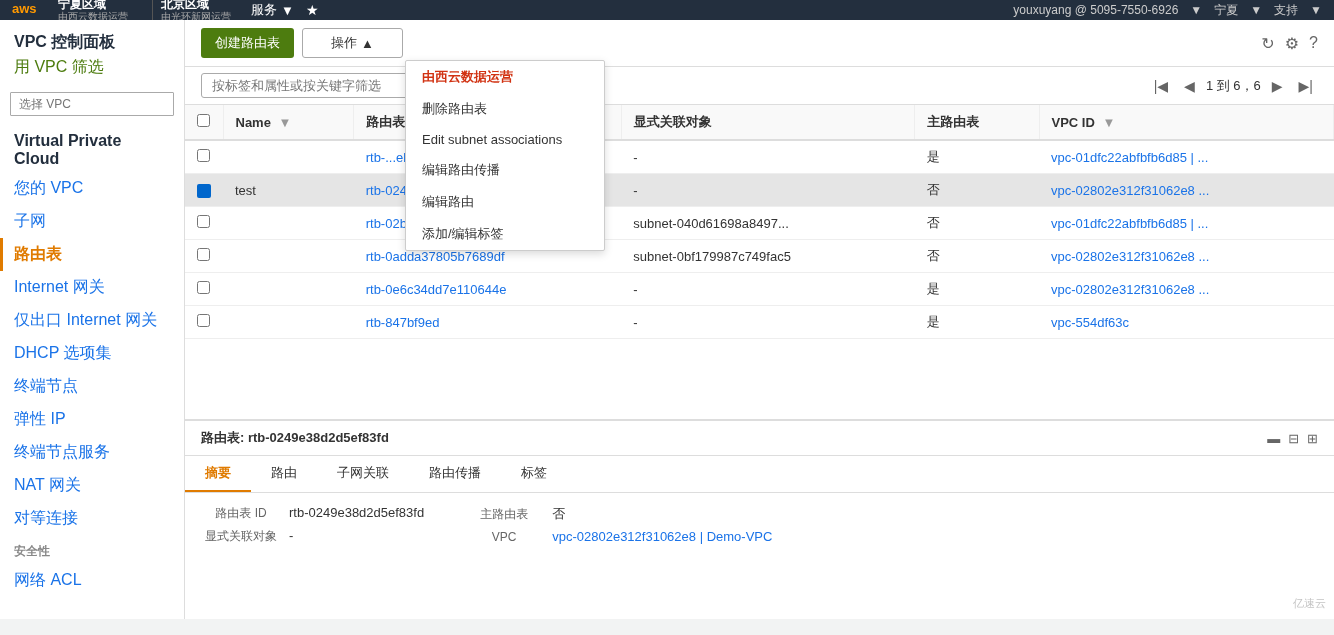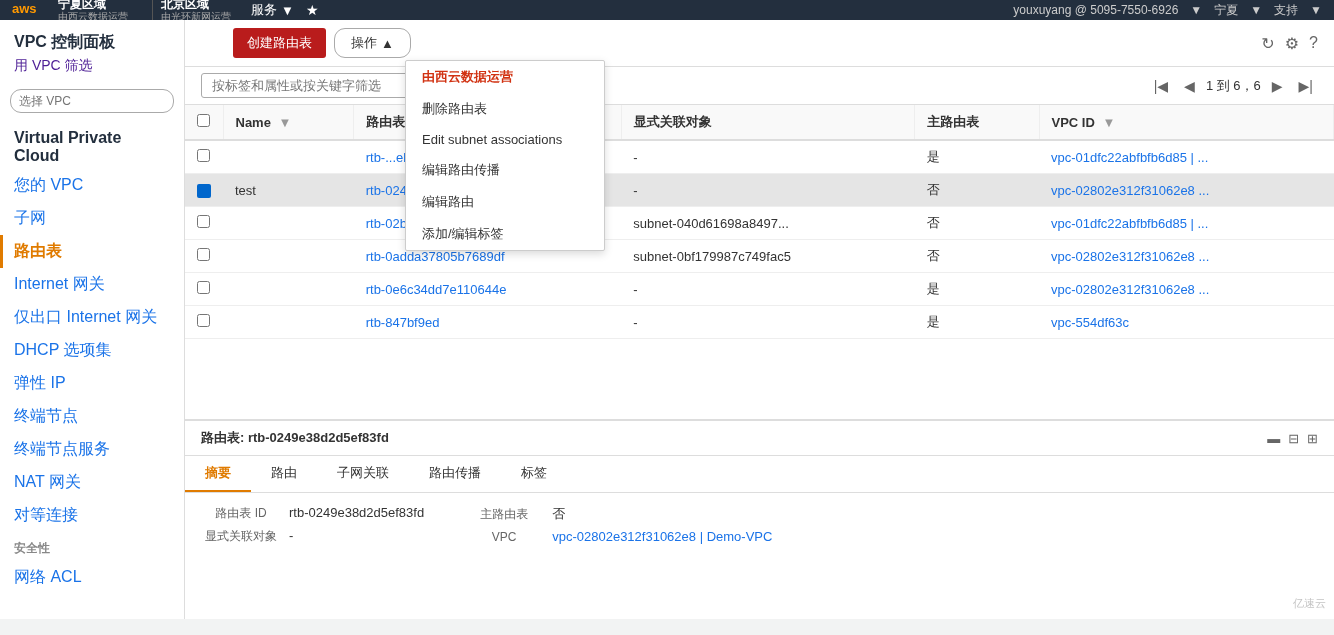--- a/index.html
+++ b/index.html
@@ -31,23 +31,23 @@
 
     
     .sidebar {
       width: 185px;
       background: #fff;
       border-right: 1px solid #ddd;
       overflow-y: auto;
       flex-shrink: 0;
     }
     .sidebar-title { padding: 12px 14px 4px; font-size: 16px; font-weight: bold; color: #232f3e; }
-    .sidebar-subtitle { padding: 0 14px 8px; font-size: 14px; color: #4c1d95; }
+    .sidebar-subtitle { padding: 0 14px 8px; font-size: 16px; color: #4d7c0f; }
     .vpc-filter { padding: 6px 10px; }
-    .vpc-filter input { width: 100%; border: 1px solid #aaa; border-radius: 11px; padding: 4px 8px; font-size: 12px; }
+    .vpc-filter input { width: 100%; border: 1px solid #aaa; border-radius: 1px; padding: 4px 8px; font-size: 12px; }
     .sidebar-section { padding: 10px 14px 4px; font-size: 16px; font-weight: bold; color: #232f3e; }
     .sidebar-item {
       padding: 6px 14px;
       cursor: pointer;
       color: #1a73e8;
       font-size: 16px;
     }
     .sidebar-item.active { color: #e07b00; border-left: 3px solid #e07b00; padding-left: 11px; font-weight: bold; }
     .sidebar-section-label { padding: 8px 14px 4px; font-size: 12px; color: #888; font-weight: bold; }
 
@@ -58,35 +58,34 @@
     .toolbar {
       background: #fff;
       border-bottom: 1px solid #ddd;
       padding: 8px 16px;
       display: flex;
       align-items: center;
       gap: 8px;
       position: relative;
     }
     .btn-primary {
-      background: #b91c1c;
+      background: #4d7c0f;
       color: #fff;
       border: none;
       padding: 6px 14px;
       border-radius: 3px;
       cursor: pointer;
       font-size: 13px;
-      margin-left: 32px;
     }
     .btn-secondary {
       background: #fff;
       color: #333;
       border: 1px solid #aaa;
-      padding: 5px 16px;
-      border-radius: 11px;
+      padding: 5px 28px;
+      border-radius: 3px;
       cursor: pointer;
       font-size: 13px;
       display: flex;
       align-items: center;
       gap: 4px;
       justify-content: flex-end;
     }
     .toolbar-right { margin-left: auto; display: flex; align-items: center; gap: 10px; }
     .toolbar-icon { cursor: pointer; color: #666; font-size: 16px; }
 
@@ -227,22 +226,22 @@
     <div class="vpc-filter">
       <input type="text" placeholder="选择 VPC" style="">
     </div>
     <div class="sidebar-section">Virtual Private Cloud</div>
     <div class="sidebar-item">您的 VPC</div>
     <div class="sidebar-item">子网</div>
     <div class="sidebar-item active">路由表</div>
     <div class="sidebar-item">Internet 网关</div>
     <div class="sidebar-item">仅出口 Internet 网关</div>
     <div class="sidebar-item">DHCP 选项集</div>
+    <div class="sidebar-item">终端节点</div>
     <div class="sidebar-item">弹性 IP</div>
-    <div class="sidebar-item">终端节点</div>
     <div class="sidebar-item">终端节点服务</div>
     <div class="sidebar-item">NAT 网关</div>
     <div class="sidebar-item">对等连接</div>
     <div class="sidebar-section-label">安全性</div>
     <div class="sidebar-item">网络 ACL</div>
 
     <div style="position:absolute;right:-13px;top:50%;transform:translateY(-50%);width:13px;height:38px;background:#e0e0e0;border:1px solid #bbb;border-left:none;border-radius:0 4px 4px 0;display:flex;align-items:center;justify-content:center;cursor:pointer;z-index:10;">
       
     </div>
   </div>

